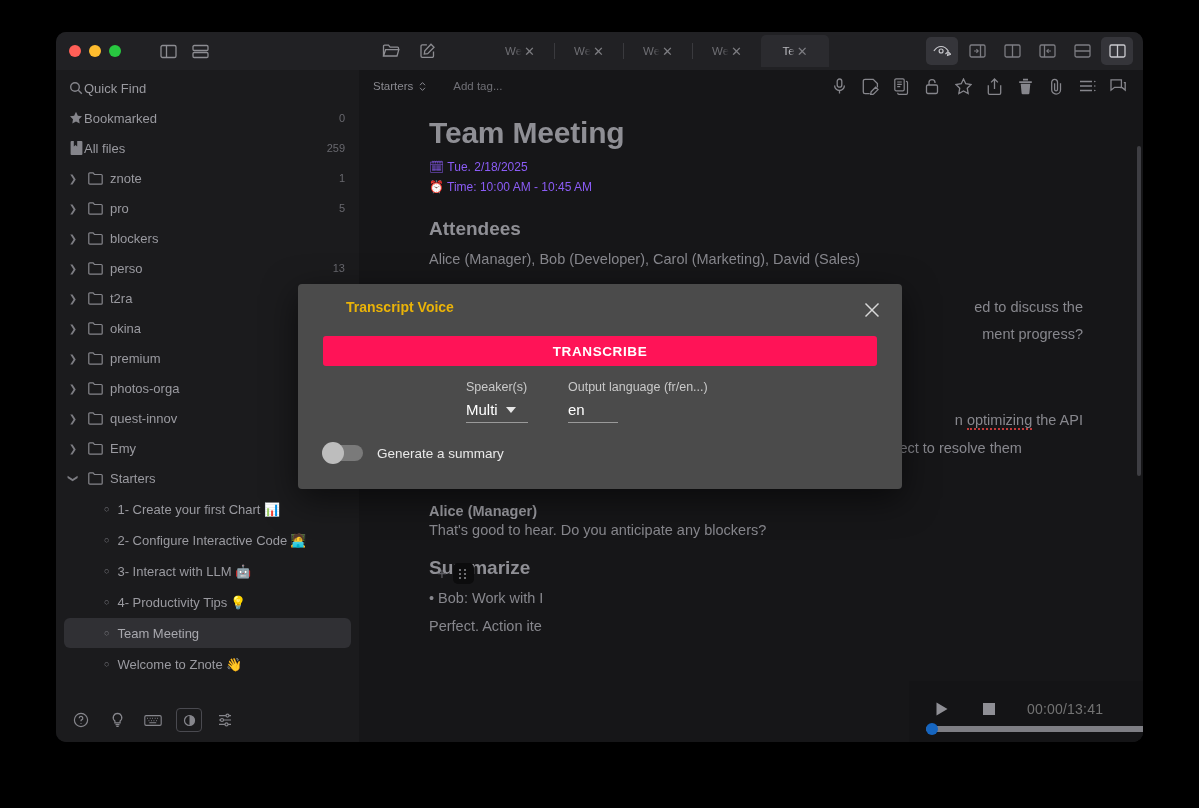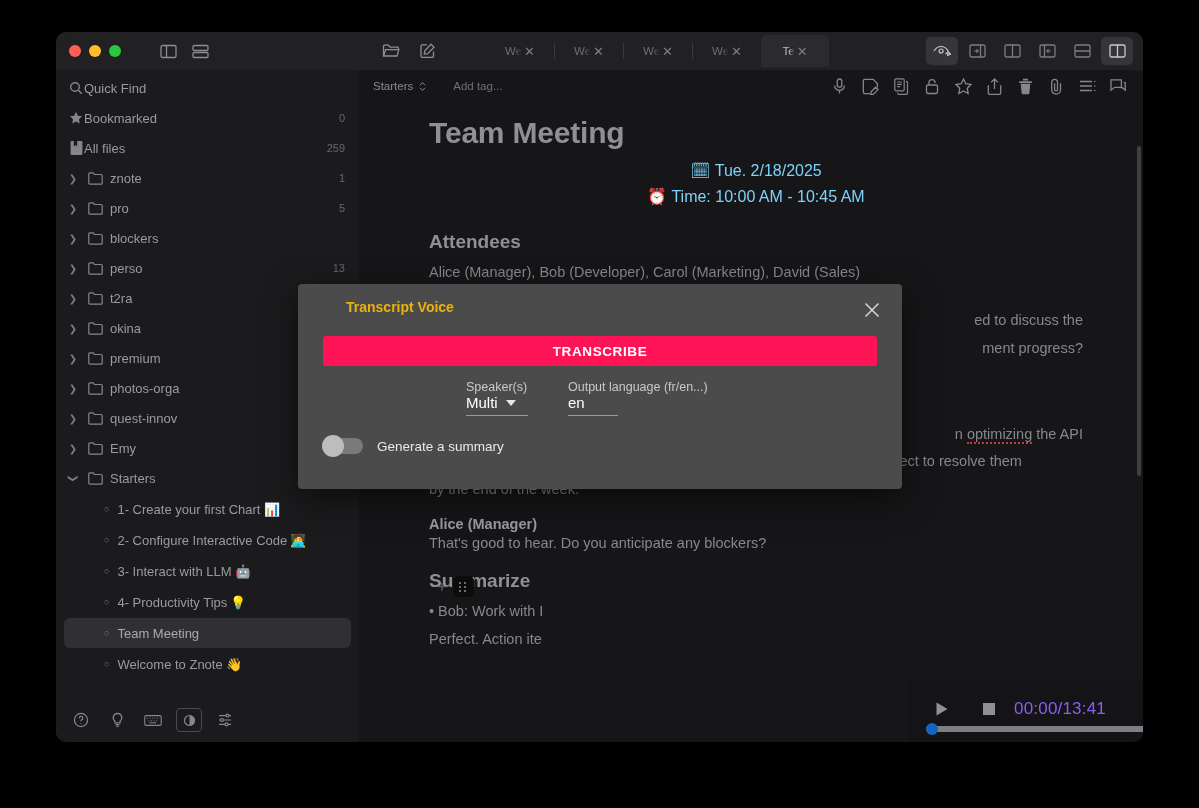--- a/index.html
+++ b/index.html
@@ -145,21 +145,21 @@
 
   .doc-scroll {
     flex: 1; min-height: 0; overflow: hidden;
     padding: 14px 60px 0 70px;
     position: relative;
   }
   .doc-title {
     font-size: 30px; font-weight: bold; color:#8f8f95;
     letter-spacing: -0.2px; margin-bottom: 8px;
   }
-  .doc-meta { font-size: 16px; color:#7dd3fc; line-height: 1.65; text-align: center; }
+  .doc-meta { font-size: 12px; color:#8b5cf6; line-height: 1.65; }
   .doc-h2 {
     font-size: 19px; font-weight: bold; color:#8f8f95;
     margin-top: 20px; margin-bottom: 8px;
   }
   .doc-p { font-size: 14.5px; color:#87878d; line-height: 1.65; margin-bottom: 4px; }
   .doc-speaker { font-size: 14.5px; font-weight: bold; color:#9b9ba1; margin-top: 14px; }
   .spell { border-bottom: 2px dotted #c23b3b; }
 
   .block-gutter {
     position: absolute; left: 8px; display:flex; align-items:center; gap: 6px;
@@ -183,21 +183,21 @@
     left: 550px; top: 611px;
     width: 400px; height: 68px;
     background: #141416;
     display: flex; flex-direction: column;
     justify-content: center;
     padding: 0 17px;
     z-index: 30;
   }
   .ap-row { display:flex; align-items:center; height: 34px; }
   .ap-btn { width:30px; height:30px; display:flex; align-items:center; justify-content:center; color:#8f8f95; cursor:pointer; }
-  .ap-time { font-size: 17px; color:#8b5cf6; margin-left: 10px; letter-spacing:0.2px; }
+  .ap-time { font-size: 14px; color:#737373; margin-left: 23px; letter-spacing:0.2px; }
   .ap-track {
     position: relative; height: 6px; background:#7e7e84; border-radius:3px;
     margin-bottom: 6px; cursor:pointer;
   }
   .ap-thumb {
     position:absolute; left:0; top:-3px; width:12px; height:12px;
     background:#1565c0; border-radius:50%;
   }
 
   
@@ -226,21 +226,21 @@
     display:block; width: 100%; height: 30px;
     margin-top: 21px;
     background: #ff1357;
     color:#ffffff; border:none; border-radius:3px;
     font-family:"Liberation Sans", sans-serif;
     font-size: 13.5px; font-weight: bold; letter-spacing: 0.6px;
     cursor:pointer;
   }
   .fields { display:flex; gap: 40px; margin-top: 14px; padding-left: 143px; }
   .field { display:flex; flex-direction: column; }
-  .field-label { font-size: 12.5px; color:#c9c9c9; }
+  .field-label { font-size: 12.5px; color:#c9c9c9; margin-bottom: 7px; }
   .field-value {
     font-size: 15px; color:#ffffff;
     border-bottom: 1px solid #9a9a9a;
     padding-bottom: 4px;
     display:flex; align-items:center; gap: 8px;
     cursor: pointer;
   }
   .field.speaker .field-value { width: 62px; }
   .field.lang .field-value { width: 50px; }
   .caret { width:0;height:0;border-left:5px solid transparent;border-right:5px solid transparent;border-top:6px solid #e6e6e6; }

